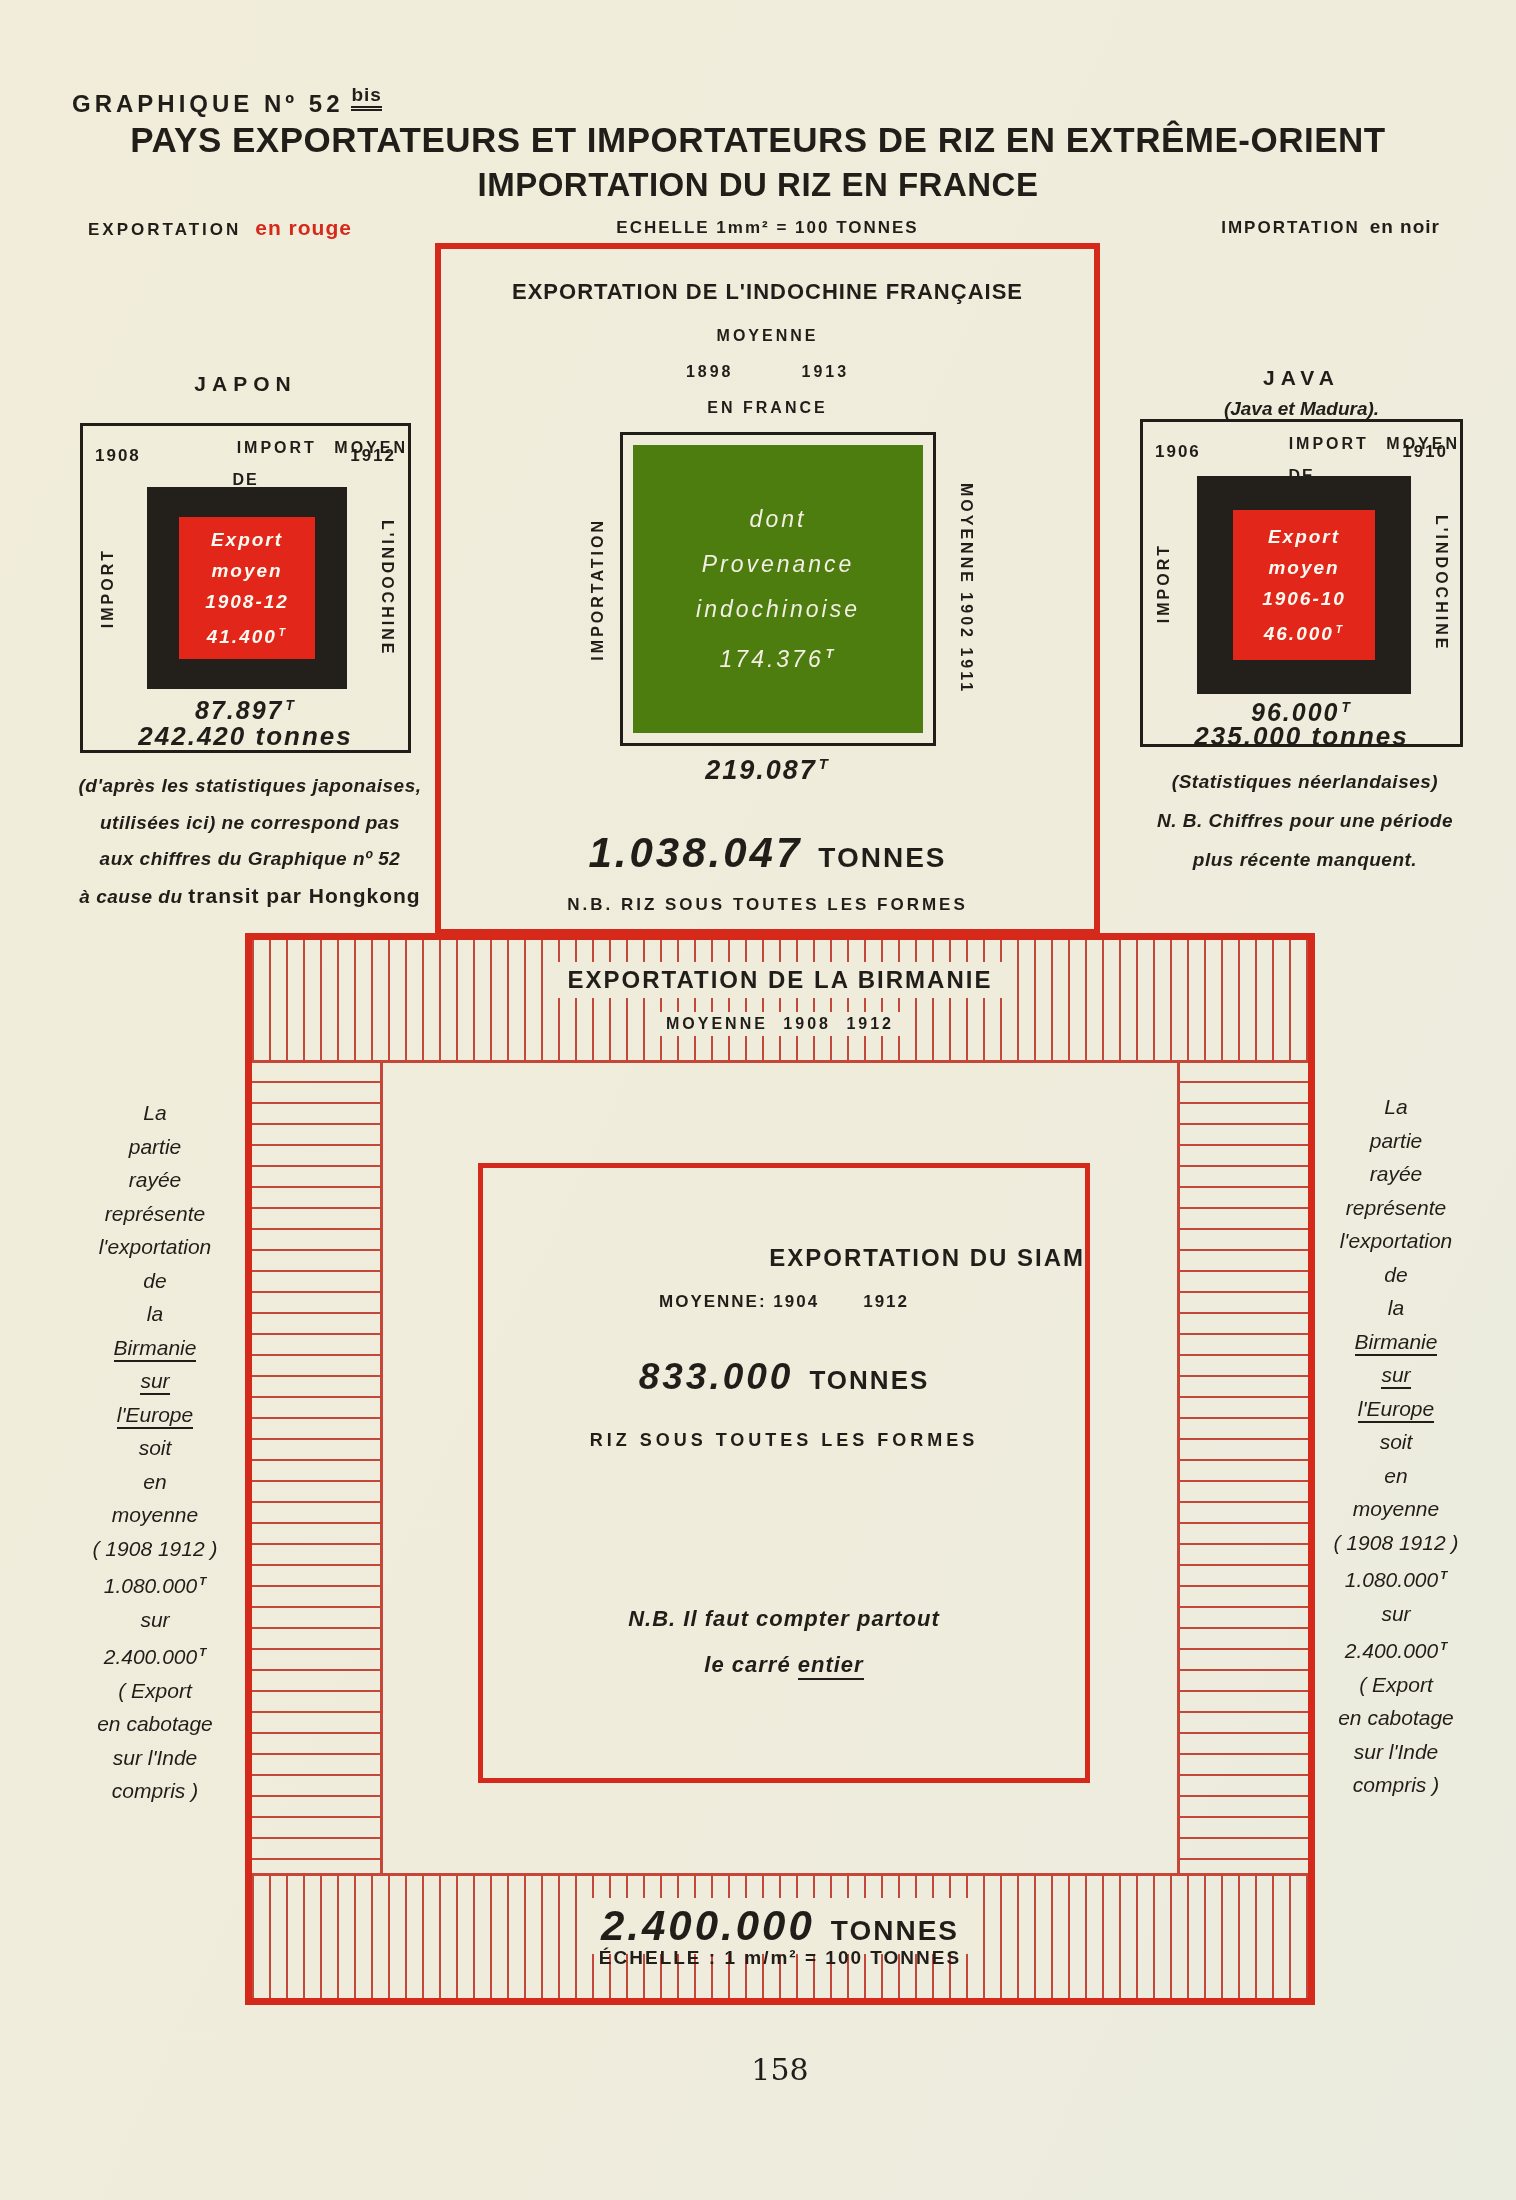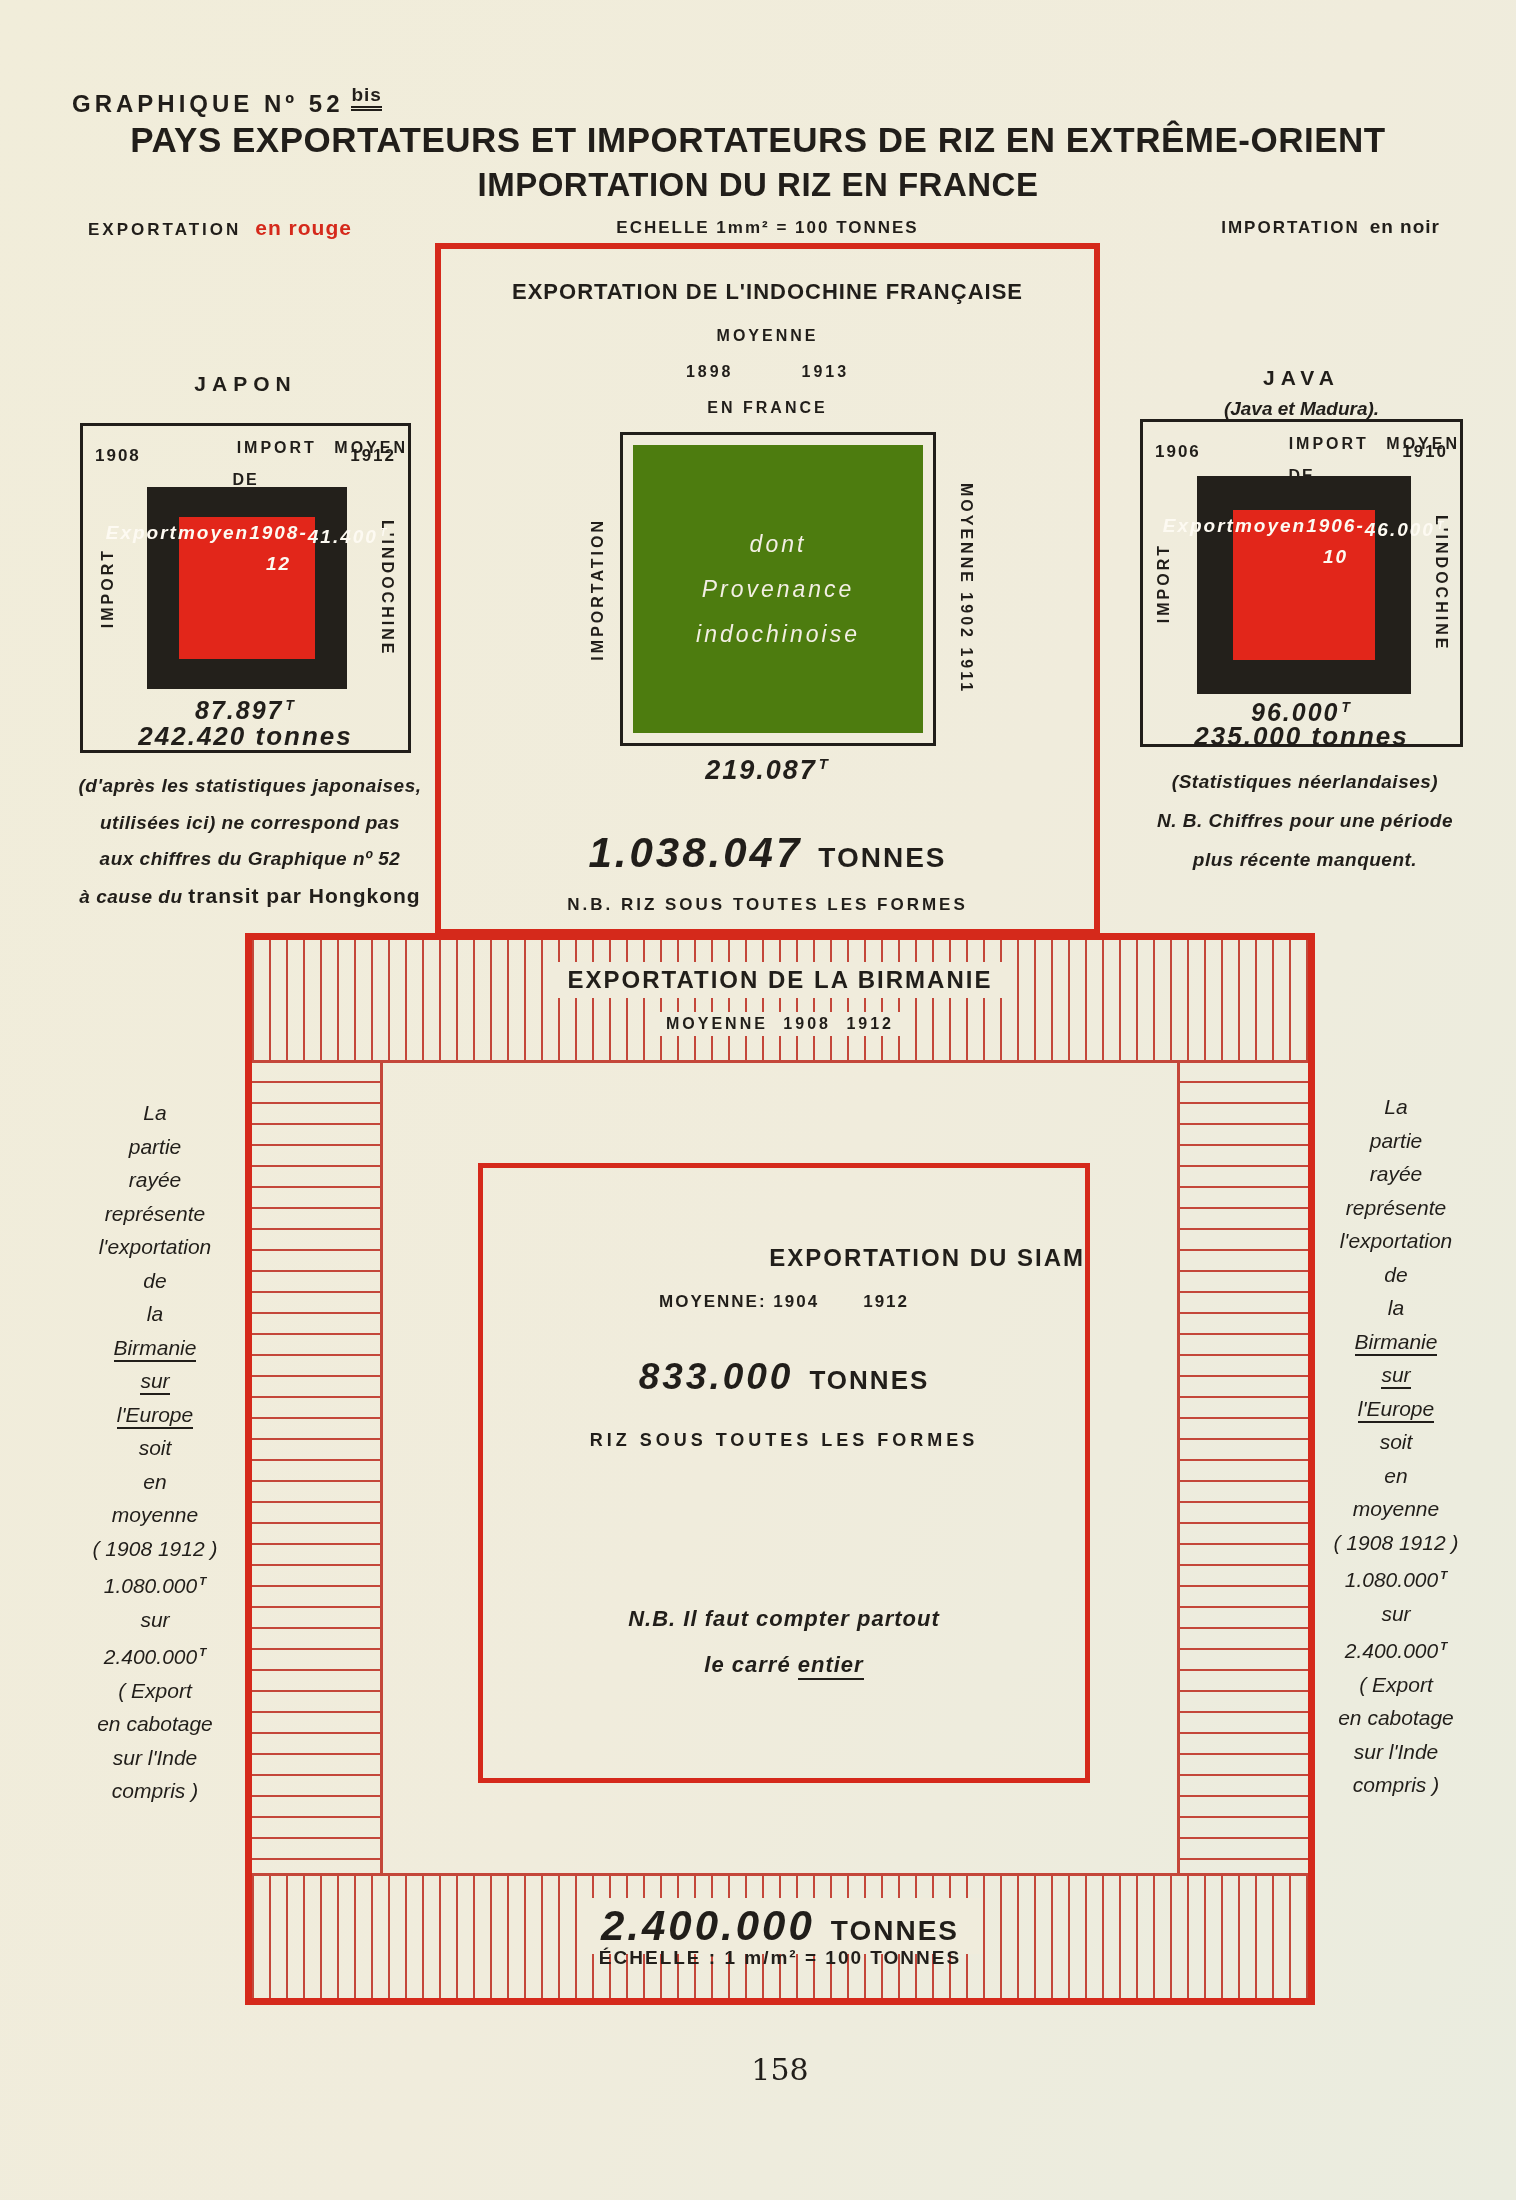--- a/index.html
+++ b/index.html
@@ -24,21 +24,21 @@
   .legend-import .val{font-size:19px;letter-spacing:1px;margin-left:10px;}
   
   .cbox{border:3px solid #211e1a;box-sizing:border-box;}
   .cbox .yr{position:absolute;top:20px;font-size:17px;font-weight:bold;letter-spacing:2px;}
   .cbox .toplab1{position:absolute;top:13px;left:0;width:100%;text-align:right;font-size:16px;font-weight:bold;letter-spacing:3px;word-spacing:10px;}
   .cbox .toplab2{position:absolute;top:45px;left:0;width:100%;text-align:center;font-size:16px;font-weight:bold;letter-spacing:2px;}
   .vwrap{position:absolute;top:0;bottom:0;display:flex;align-items:center;}
   .v-up{writing-mode:vertical-rl;transform:rotate(180deg);letter-spacing:3px;font-weight:bold;font-size:16px;}
   .v-dn{writing-mode:vertical-rl;letter-spacing:3px;font-weight:bold;font-size:16px;}
   .blacksq{position:absolute;background:#23201b;}
-  .redsq{position:absolute;background:#e2261a;display:flex;flex-direction:row;justify-content:center;text-align:center;
+  .redsq{position:absolute;background:#e2261a;display:flex;flex-direction:column;justify-content:center;text-align:center;
          color:#fdfaf2;font-style:italic;font-weight:bold;font-size:19px;line-height:31px;letter-spacing:2px;}
   .imp-val{position:absolute;left:0;width:100%;text-align:center;font-size:25px;font-weight:bold;font-style:italic;letter-spacing:2px;}
   .tot-val{position:absolute;left:0;width:100%;text-align:center;font-size:26px;font-weight:bold;font-style:italic;letter-spacing:2px;line-height:27px;}
   .country-label{font-size:21px;font-weight:bold;letter-spacing:6px;text-align:center;}
   .note{font-size:19px;font-weight:bold;font-style:italic;text-align:center;line-height:36.5px;letter-spacing:0.5px;}
   .note .hard{font-style:normal;font-weight:bold;font-size:21px;letter-spacing:1px;}
   
   .indo-box{top:243px;left:435px;width:665px;height:692px;border:6px solid #d5291b;box-sizing:border-box;}
   .indo-title{position:absolute;top:30px;left:0;width:100%;text-align:center;font-size:22px;font-weight:bold;letter-spacing:1px;}
   .small-caps-line{position:absolute;left:0;width:100%;text-align:center;font-size:16px;font-weight:bold;letter-spacing:3px;}
@@ -107,20 +107,21 @@
     <div class="indo-vl">
         <span class="v-up">IMPORTATION</span>
       </div>
     <div class="indo-vr">
         <span class="v-dn">MOYENNE 1902 1911</span>
       </div>
     <div class="sq-fill">
       <div>dont</div>
       <div>Provenance</div>
       <div>indochinoise</div>
+      <div><span>174.376</span><sup class="supt">T</sup></div>
     </div>
   </div>
 
   <div class="imp-val" style="top:506px;font-size:27px;">
     <span>219.087</span><sup class="supt">T</sup>
   </div>
   <div class="ctr" style="position:absolute;top:580px;left:0;width:100%;">
     <span class="big-num" style="font-size:42px;">1.038.047</span><span class="unit" style="font-size:28px;">TONNES</span>
   </div>
   <div class="small-caps-line" style="top:646px;font-size:17px;">N.B. RIZ SOUS TOUTES LES FORMES</div>

